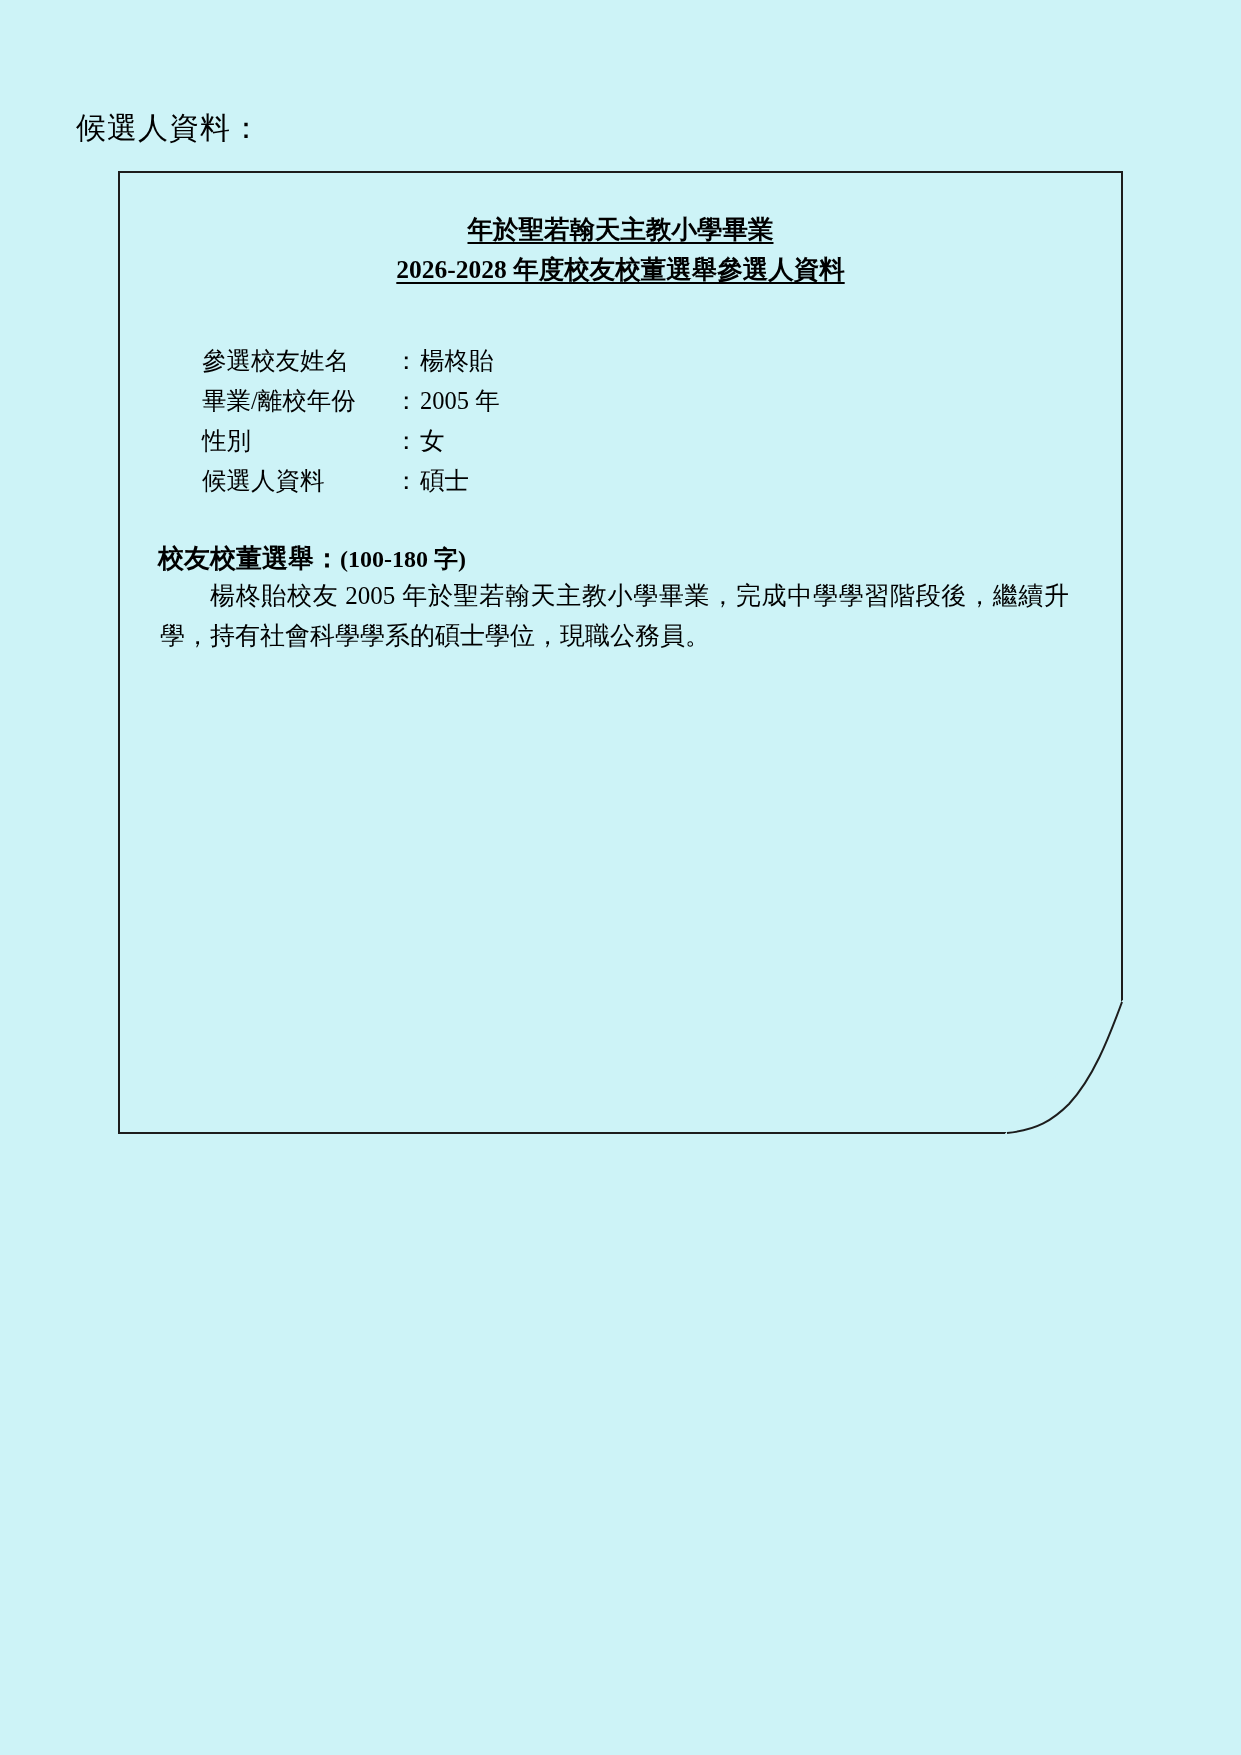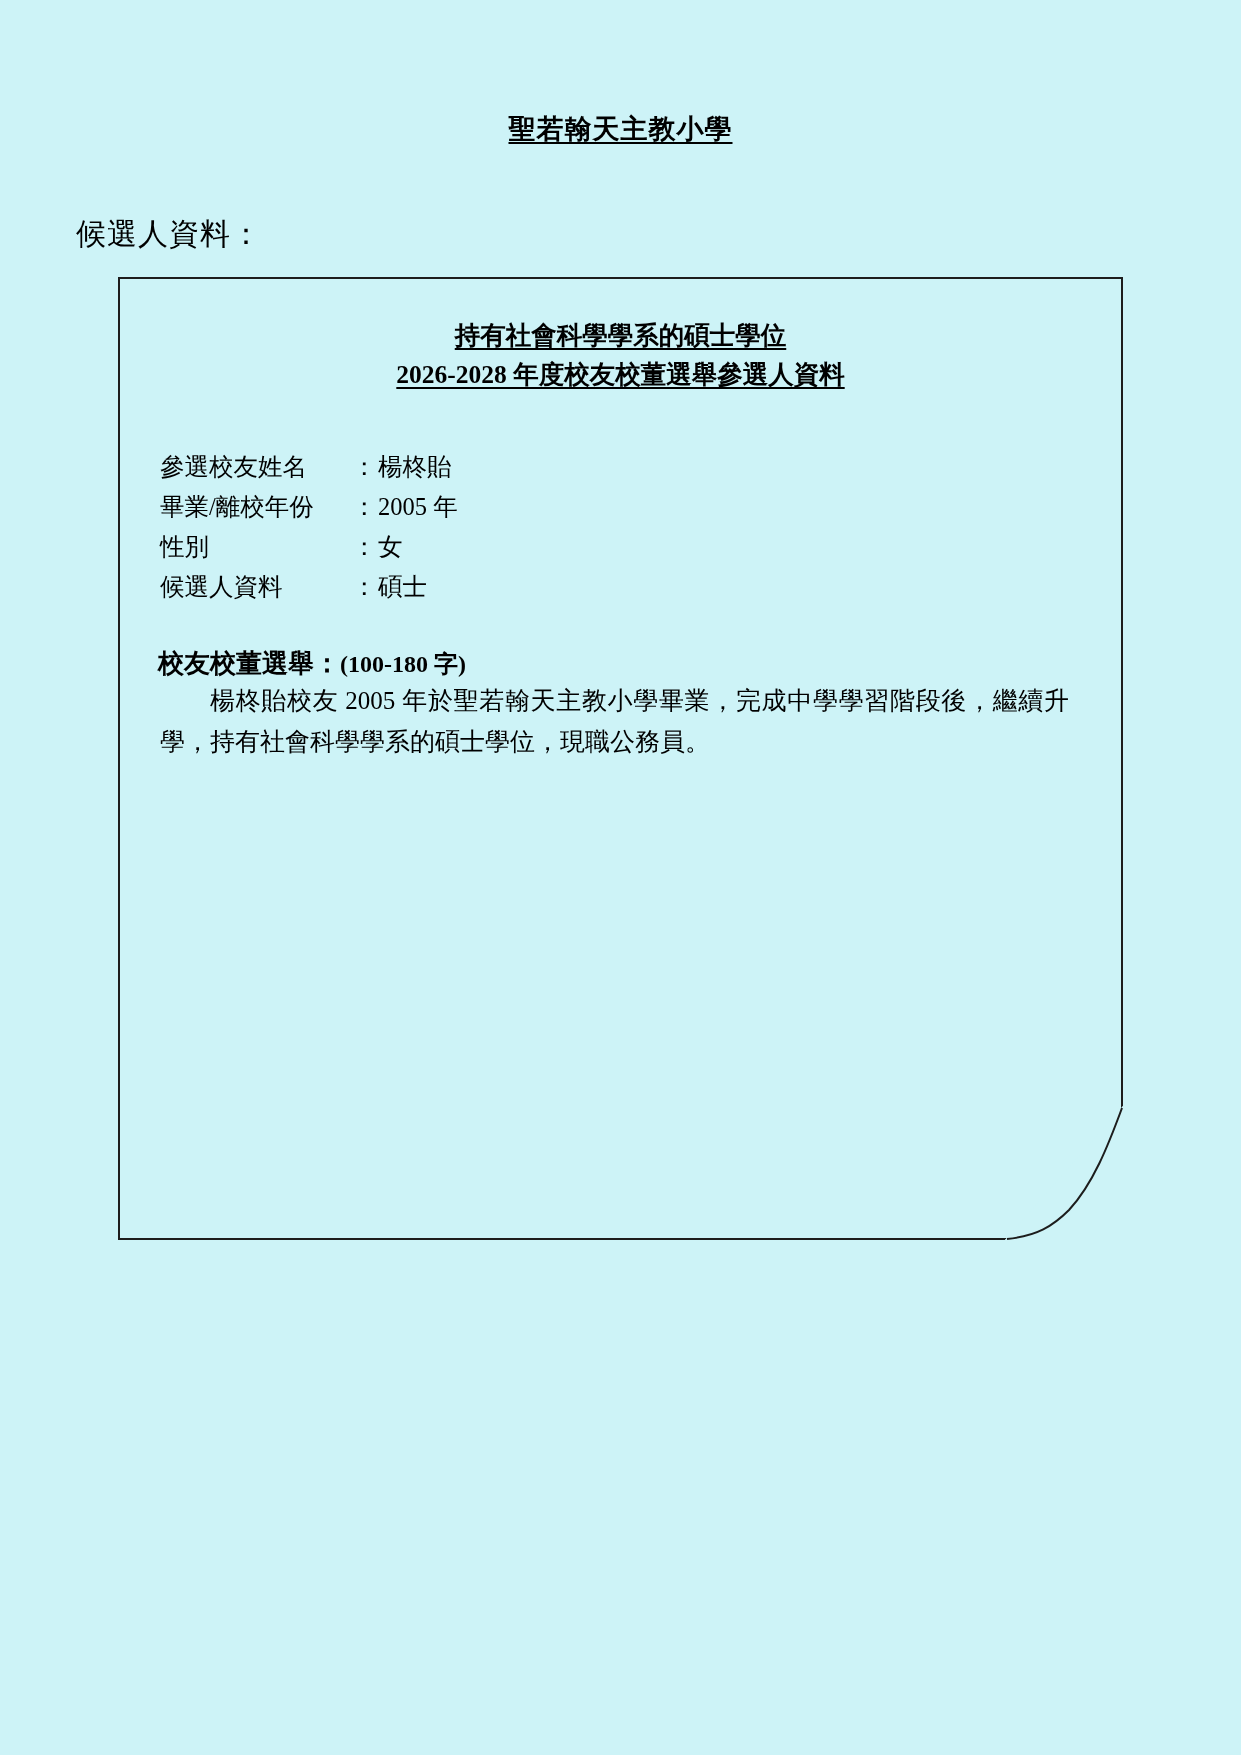--- a/index.html
+++ b/index.html
@@ -66,21 +66,21 @@
     font-size: 25.5px;
     line-height: 1.55;
   }
   .box-title .u {
     text-decoration: underline;
     text-underline-offset: 4px;
   }
 
   .fields {
     margin-top: 52px;
-    margin-left: 40px;
+    margin-left: 82px;
     font-size: 24.5px;
     line-height: 1.63;
   }
   .field-row {
     display: flex;
     align-items: baseline;
     white-space: nowrap;
   }
   .field-label {
     display: inline-block;
@@ -126,29 +126,28 @@
     height: 134px;
     pointer-events: none;
   }
 </style>
 </head>
 <body>
 
 <div class="page">
 
   <div class="doc-header">
-    <div class="line"><span class="u">聖若翰天主教小學</span></div>
   </div>
 
   <div class="cand-label">候選人資料：</div>
 
   <div class="form-box">
 
     <div class="box-title">
-      <div><span class="u">持有社會科學學系的碩士學位</span></div>
+      <div><span class="u">年於聖若翰天主教小學畢業</span></div>
       <div><span class="u">2026-2028 年度校友校董選舉參選人資料</span></div>
     </div>
 
     <div class="fields">
       <div class="field-row">
         <span class="field-label">參選校友姓名</span>
         <span class="field-colon">：</span>
         <span class="field-value">楊柊貽</span>
       </div>
       <div class="field-row">

